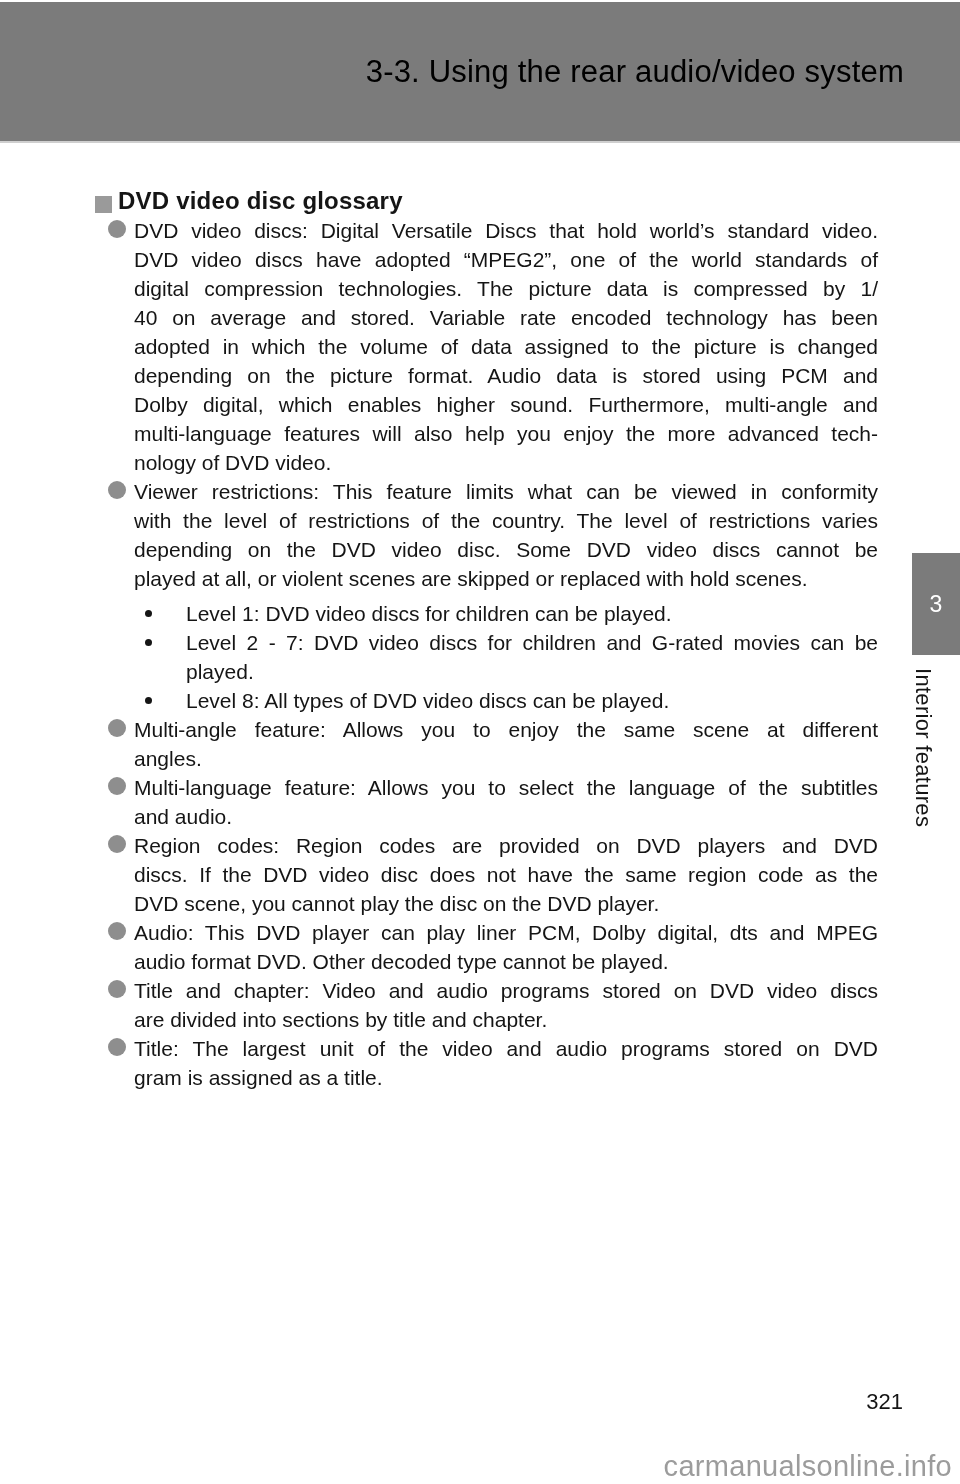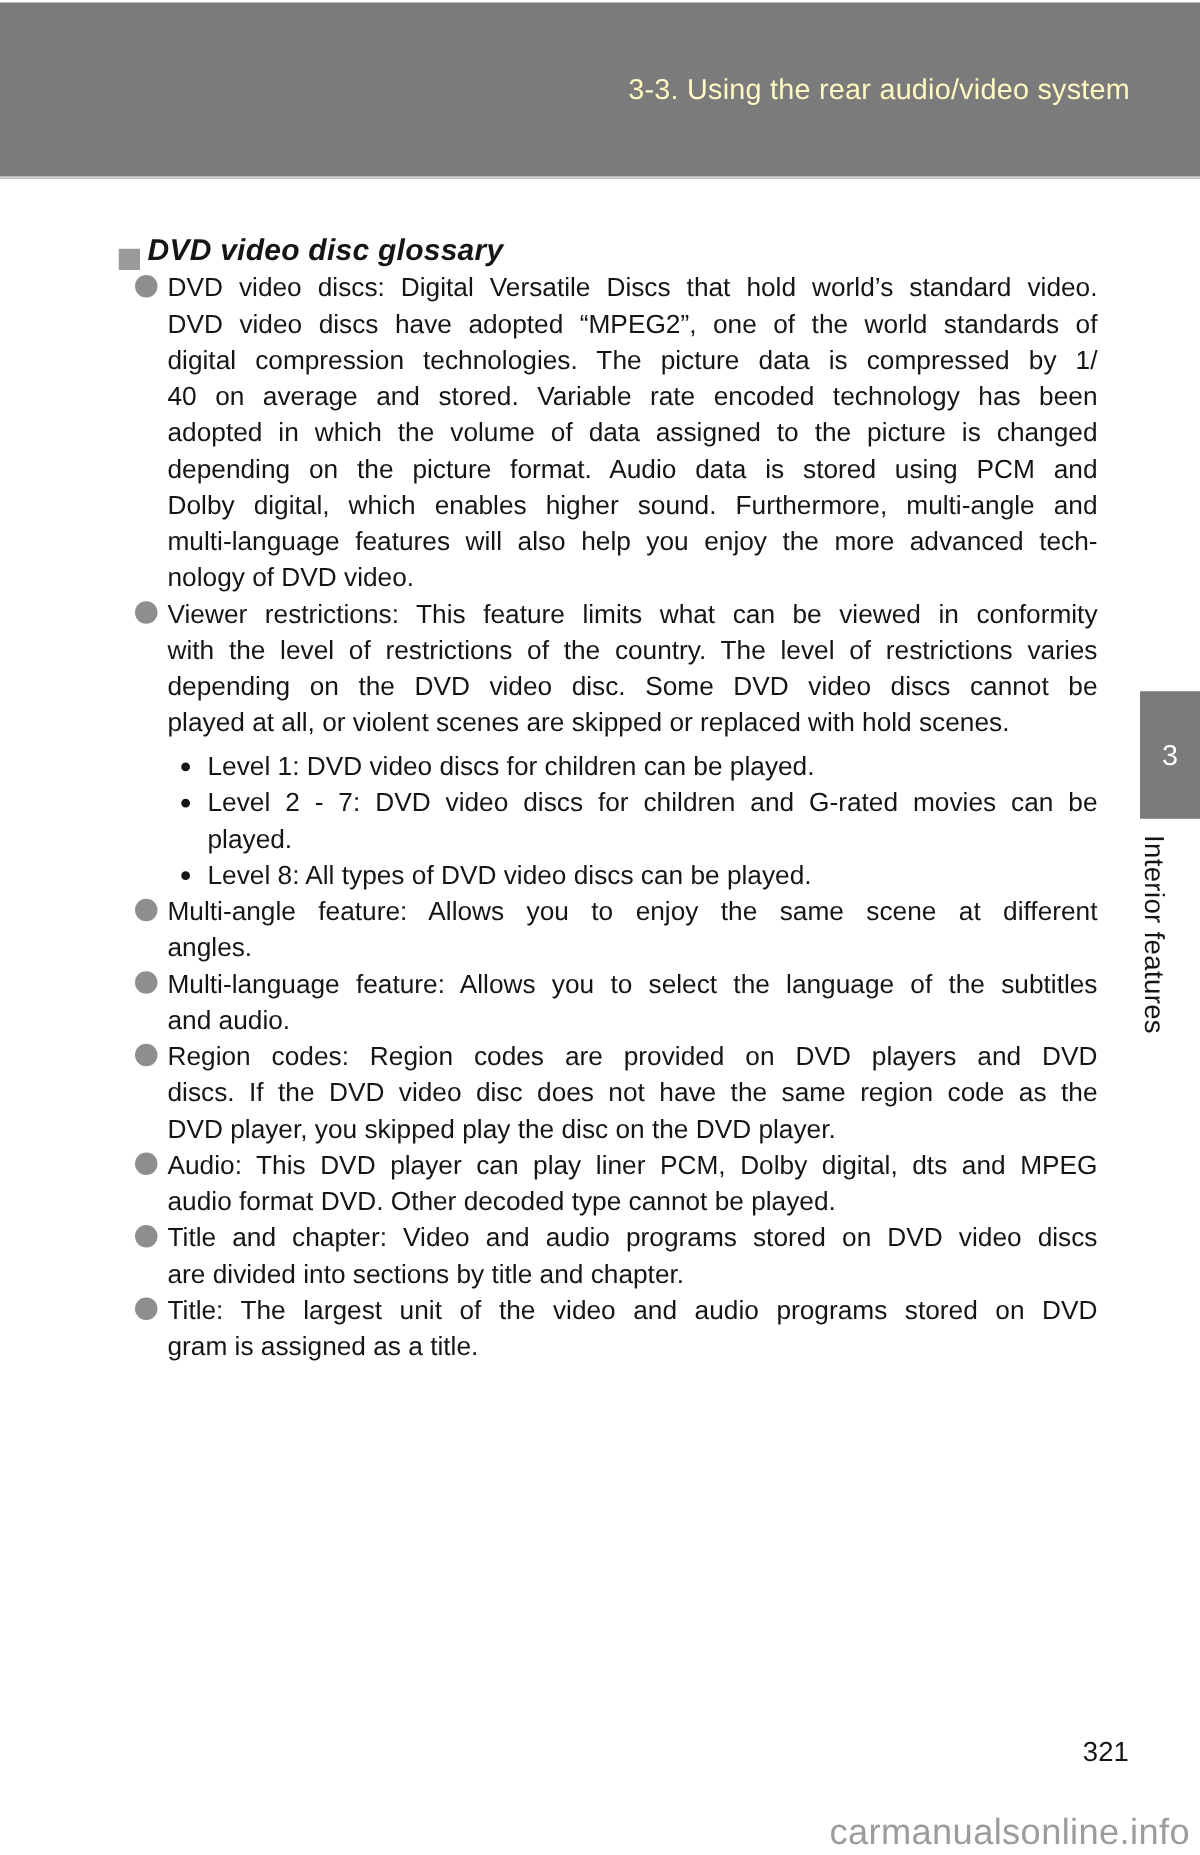--- a/index.html
+++ b/index.html
@@ -15,28 +15,28 @@
     position:relative;width:960px;height:1484px;background:#fff;overflow:hidden;
     font-family:"Liberation Sans",sans-serif;color:var(--ink);
   }
   
   .topbar{
     position:absolute;top:2px;left:0;right:0;height:141px;
     background:var(--bar-gray);border-bottom:2px solid var(--edge-line);
     display:flex;align-items:center;justify-content:flex-end;
     padding-right:56px;box-sizing:border-box;
   }
-  .topbar-title{color:#fef9c3;font-size:23px;letter-spacing:0.2px;}
+  .topbar-title{color:#000000;font-size:31px;letter-spacing:0.2px;}
   
   .content{position:absolute;left:95px;top:186px;width:783px;}
-  .heading{display:flex;align-items:flex-end;font-style:italic;}
+  .heading{display:flex;align-items:center;}
   .sq{width:17px;height:17px;background:var(--square-gray);flex:none;margin:7px 6px 0 0;}
   .heading-text{font-size:24px;font-weight:bold;margin:0;line-height:30px;letter-spacing:0.2px;}
   .para{display:flex;align-items:flex-start;}
-  .para.sub{margin-left:50px;margin-top:0;}
+  .para.sub{margin-left:50px;margin-top:0;gap:20px;}
   .para.sub.first{margin-top:6px;}
   .marker-disc{width:18px;height:18px;border-radius:50%;background:var(--disc-gray);flex:none;margin:4px 8px 0 13px;}
   .marker-dot{width:7px;height:7px;border-radius:50%;background:var(--ink);flex:none;margin:11px 14px 0 0;}
   .ptext{flex:1;min-width:0;}
   .line{font-size:21px;line-height:29px;white-space:normal;}
   .jl{text-align:justify;text-align-last:justify;-moz-text-align-last:justify;}
   
   .chapter-tab{
     position:absolute;top:553px;right:0;width:48px;height:102px;
     background:var(--bar-gray);display:flex;align-items:center;justify-content:center;
@@ -119,21 +119,21 @@
           <div class="ptext">
             <div class="line jl">Multi-language feature: Allows you to select the language of the subtitles</div>
             <div class="line">and audio.</div>
           </div>
         </div>
         <div class="para">
           <span class="marker-disc"></span>
           <div class="ptext">
             <div class="line jl">Region codes: Region codes are provided on DVD players and DVD</div>
             <div class="line jl">discs. If the DVD video disc does not have the same region code as the</div>
-            <div class="line">DVD player, you skipped play the disc on the DVD player.</div>
+            <div class="line">DVD scene, you cannot play the disc on the DVD player.</div>
           </div>
         </div>
         <div class="para">
           <span class="marker-disc"></span>
           <div class="ptext">
             <div class="line jl">Audio: This DVD player can play liner PCM, Dolby digital, dts and MPEG</div>
             <div class="line">audio format DVD. Other decoded type cannot be played.</div>
           </div>
         </div>
         <div class="para">

